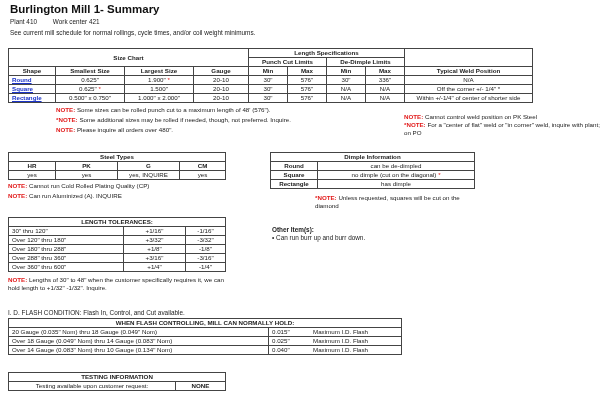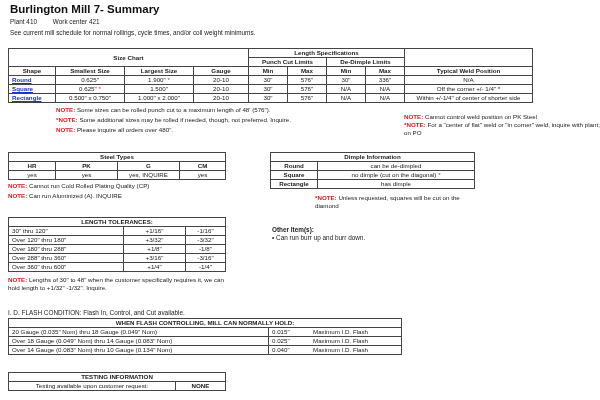--- a/index.html
+++ b/index.html
@@ -18,21 +18,21 @@
   td.l { text-align: left; }
   a.lnk { color: #1a33c8; text-decoration: underline; font-weight: bold; }
   .red { color: #e21b1b; font-weight: bold; }
   .note { font-size: 6.2px; line-height: 10px; white-space: nowrap; }
   .bold { font-weight: bold; }
   .star { color: #e21b1b; }
 </style>
 </head>
 <body>
 
-<div class="abs title">Burlington Mill 7- Summary</div>
+<div class="abs title">Burlington Mill 1- Summary</div>
 <div class="abs sub1">
   <span>Plant 410</span>
   <span>Work center 421</span>
 </div>
 <div class="abs sub2">See current mill schedule for normal rollings, cycle times, and/or coil weight minimums.</div>
 
 <table class="abs" style="left:8px; top:48px; width:525px;">
   <tbody>
       <tr>
     <th colspan="4" rowspan="2">Size Chart</th>

